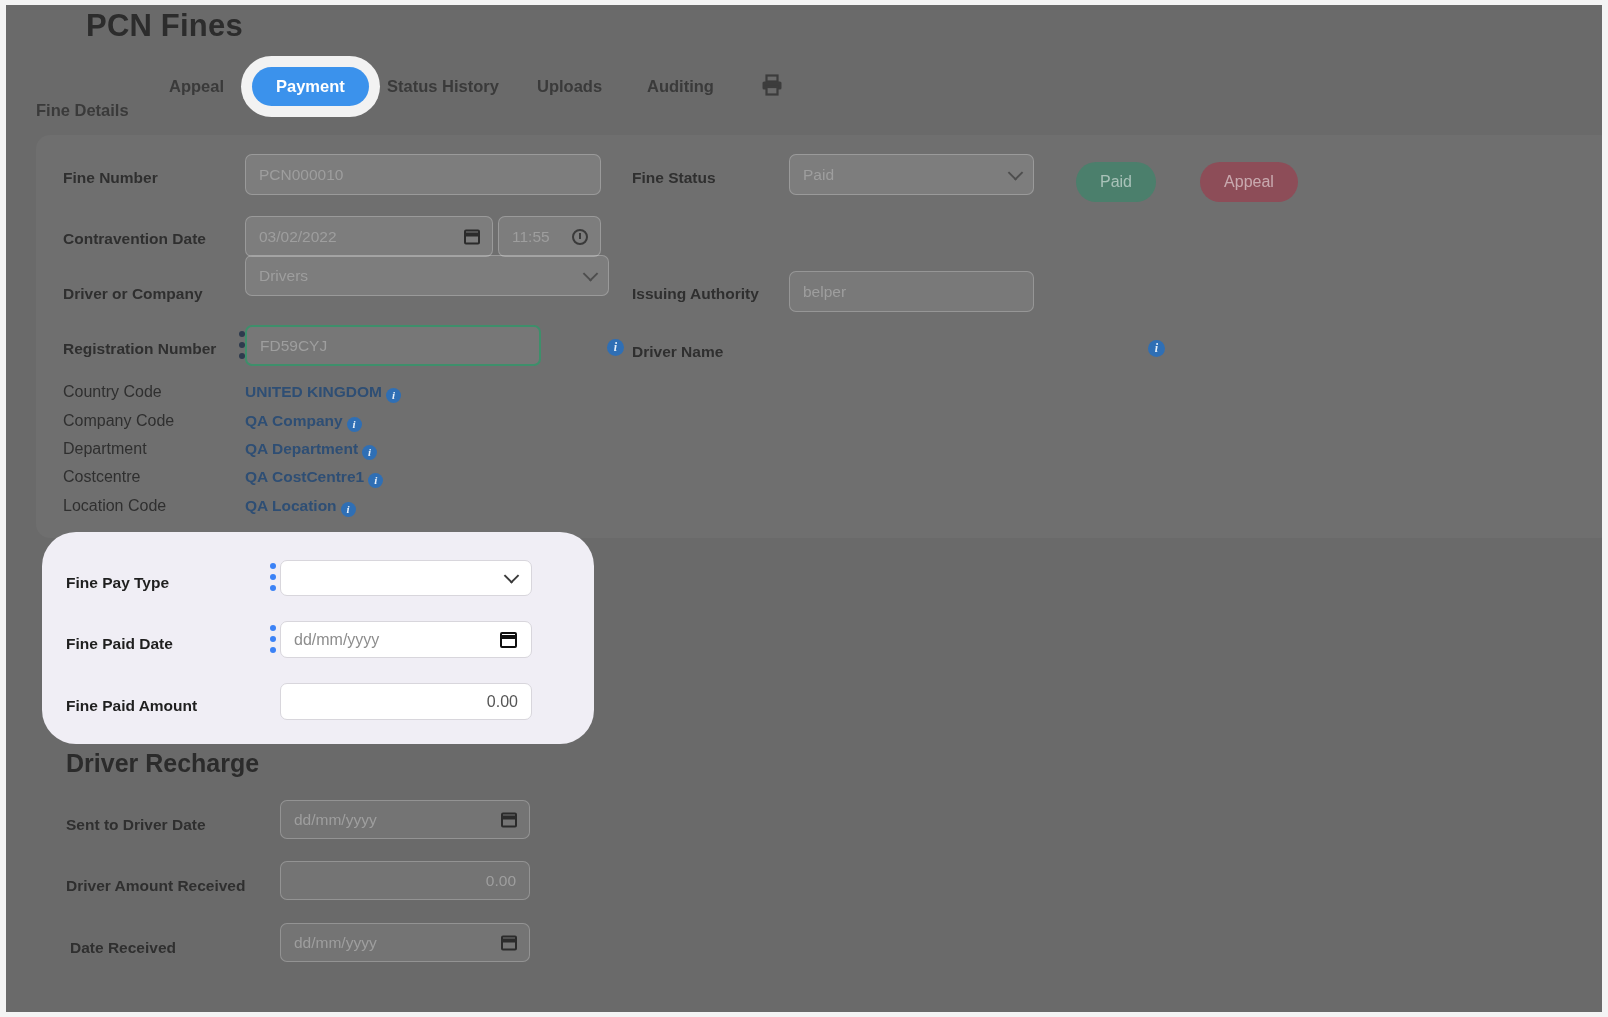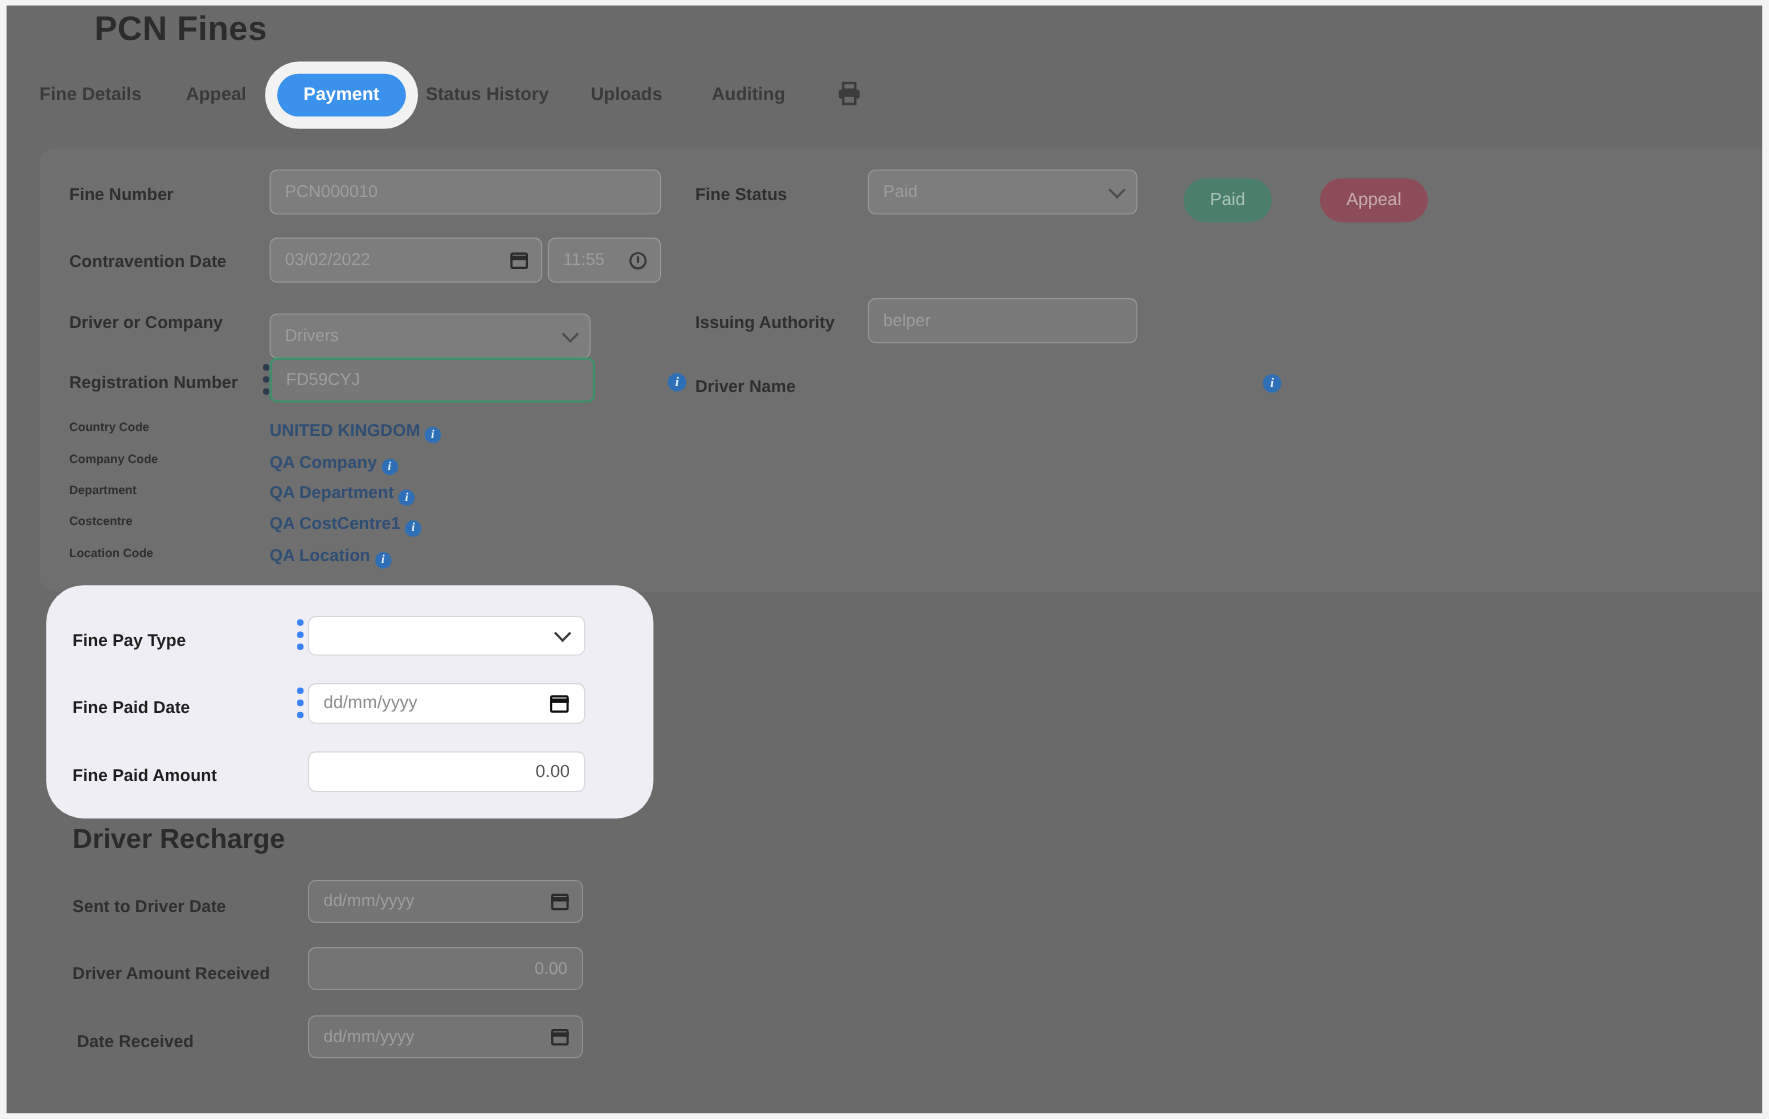--- a/index.html
+++ b/index.html
@@ -166,22 +166,22 @@
     font-size: 16px;
     color: rgba(255,255,255,0.52);
     cursor: pointer;
   }
   #btn-paid   { background: #4b7f6c; }
   #btn-appeal { background: #8d4d58; }
 
   
   .lnk-label {
     position: absolute;
-    font-size: 11px;
-    font-weight: bold;
+    font-size: 16px;
+    font-weight: normal;
     color: #2f2f2f;
   }
   .lnk {
     position: absolute;
     font-size: 15.5px;
     font-weight: bold;
     color: #2e4e74;
     white-space: nowrap;
     cursor: pointer;
   }
@@ -275,21 +275,21 @@
 </style>
 </head>
 <body>
 
 <div id="frame">
 <div id="screen">
 
   <div id="page-title">PCN Fines</div>
 
   <div id="tabbar">
-    <div class="tab" style="left:30px;">Fine Details</div>
+    <div class="tab" style="left:30px;margin-top:24px;">Fine Details</div>
     <div class="tab" style="left:163px;">Appeal</div>
     <div class="tab active" style="left:246px;">Payment</div>
     <div class="tab" style="left:381px;">Status History</div>
     <div class="tab" style="left:531px;">Uploads</div>
     <div class="tab" style="left:641px;">Auditing</div>
 
     <svg id="print-icon" viewBox="0 0 24 24">
       <rect x="6.5" y="2.5" width="11" height="6" fill="none" stroke="#2b2b2b" stroke-width="2.2"></rect>
       <rect x="2.5" y="8.5" width="19" height="8" rx="1.6" fill="#2b2b2b"></rect>
       <rect x="6.5" y="14" width="11" height="7.5" fill="#6a6a6a" stroke="#2b2b2b" stroke-width="2.2"></rect>
@@ -314,21 +314,21 @@
     <div class="ctl filled" style="left:209px; top:81px; width:248px; height:41px;">
       <span>03/02/2022</span>
       <span class="cal-ico"></span>
     </div>
     <div class="ctl filled" style="left:462px; top:81px; width:103px; height:41px;">
       <span>11:55</span>
       <span class="clock-ico"></span>
     </div>
 
     <div class="row-label" style="left:27px; top:150px;">Driver or Company</div>
-    <div class="ctl filled" style="left:209px; top:150px; width:292px; height:41px;">
+    <div class="ctl filled" style="left:209px; top:120px; width:364px; height:41px;">
       <span>Drivers</span>
       <span class="chev"></span>
     </div>
 
     <div class="row-label" style="left:596px; top:150px;">Issuing Authority</div>
     <div class="ctl" style="left:753px; top:136px; width:245px; height:41px;">belper</div>
 
     <div class="row-label" style="left:27px; top:205px;">Registration Number</div>
     <div class="handle dark" style="left:203px; top:196px;">
       <i></i>

